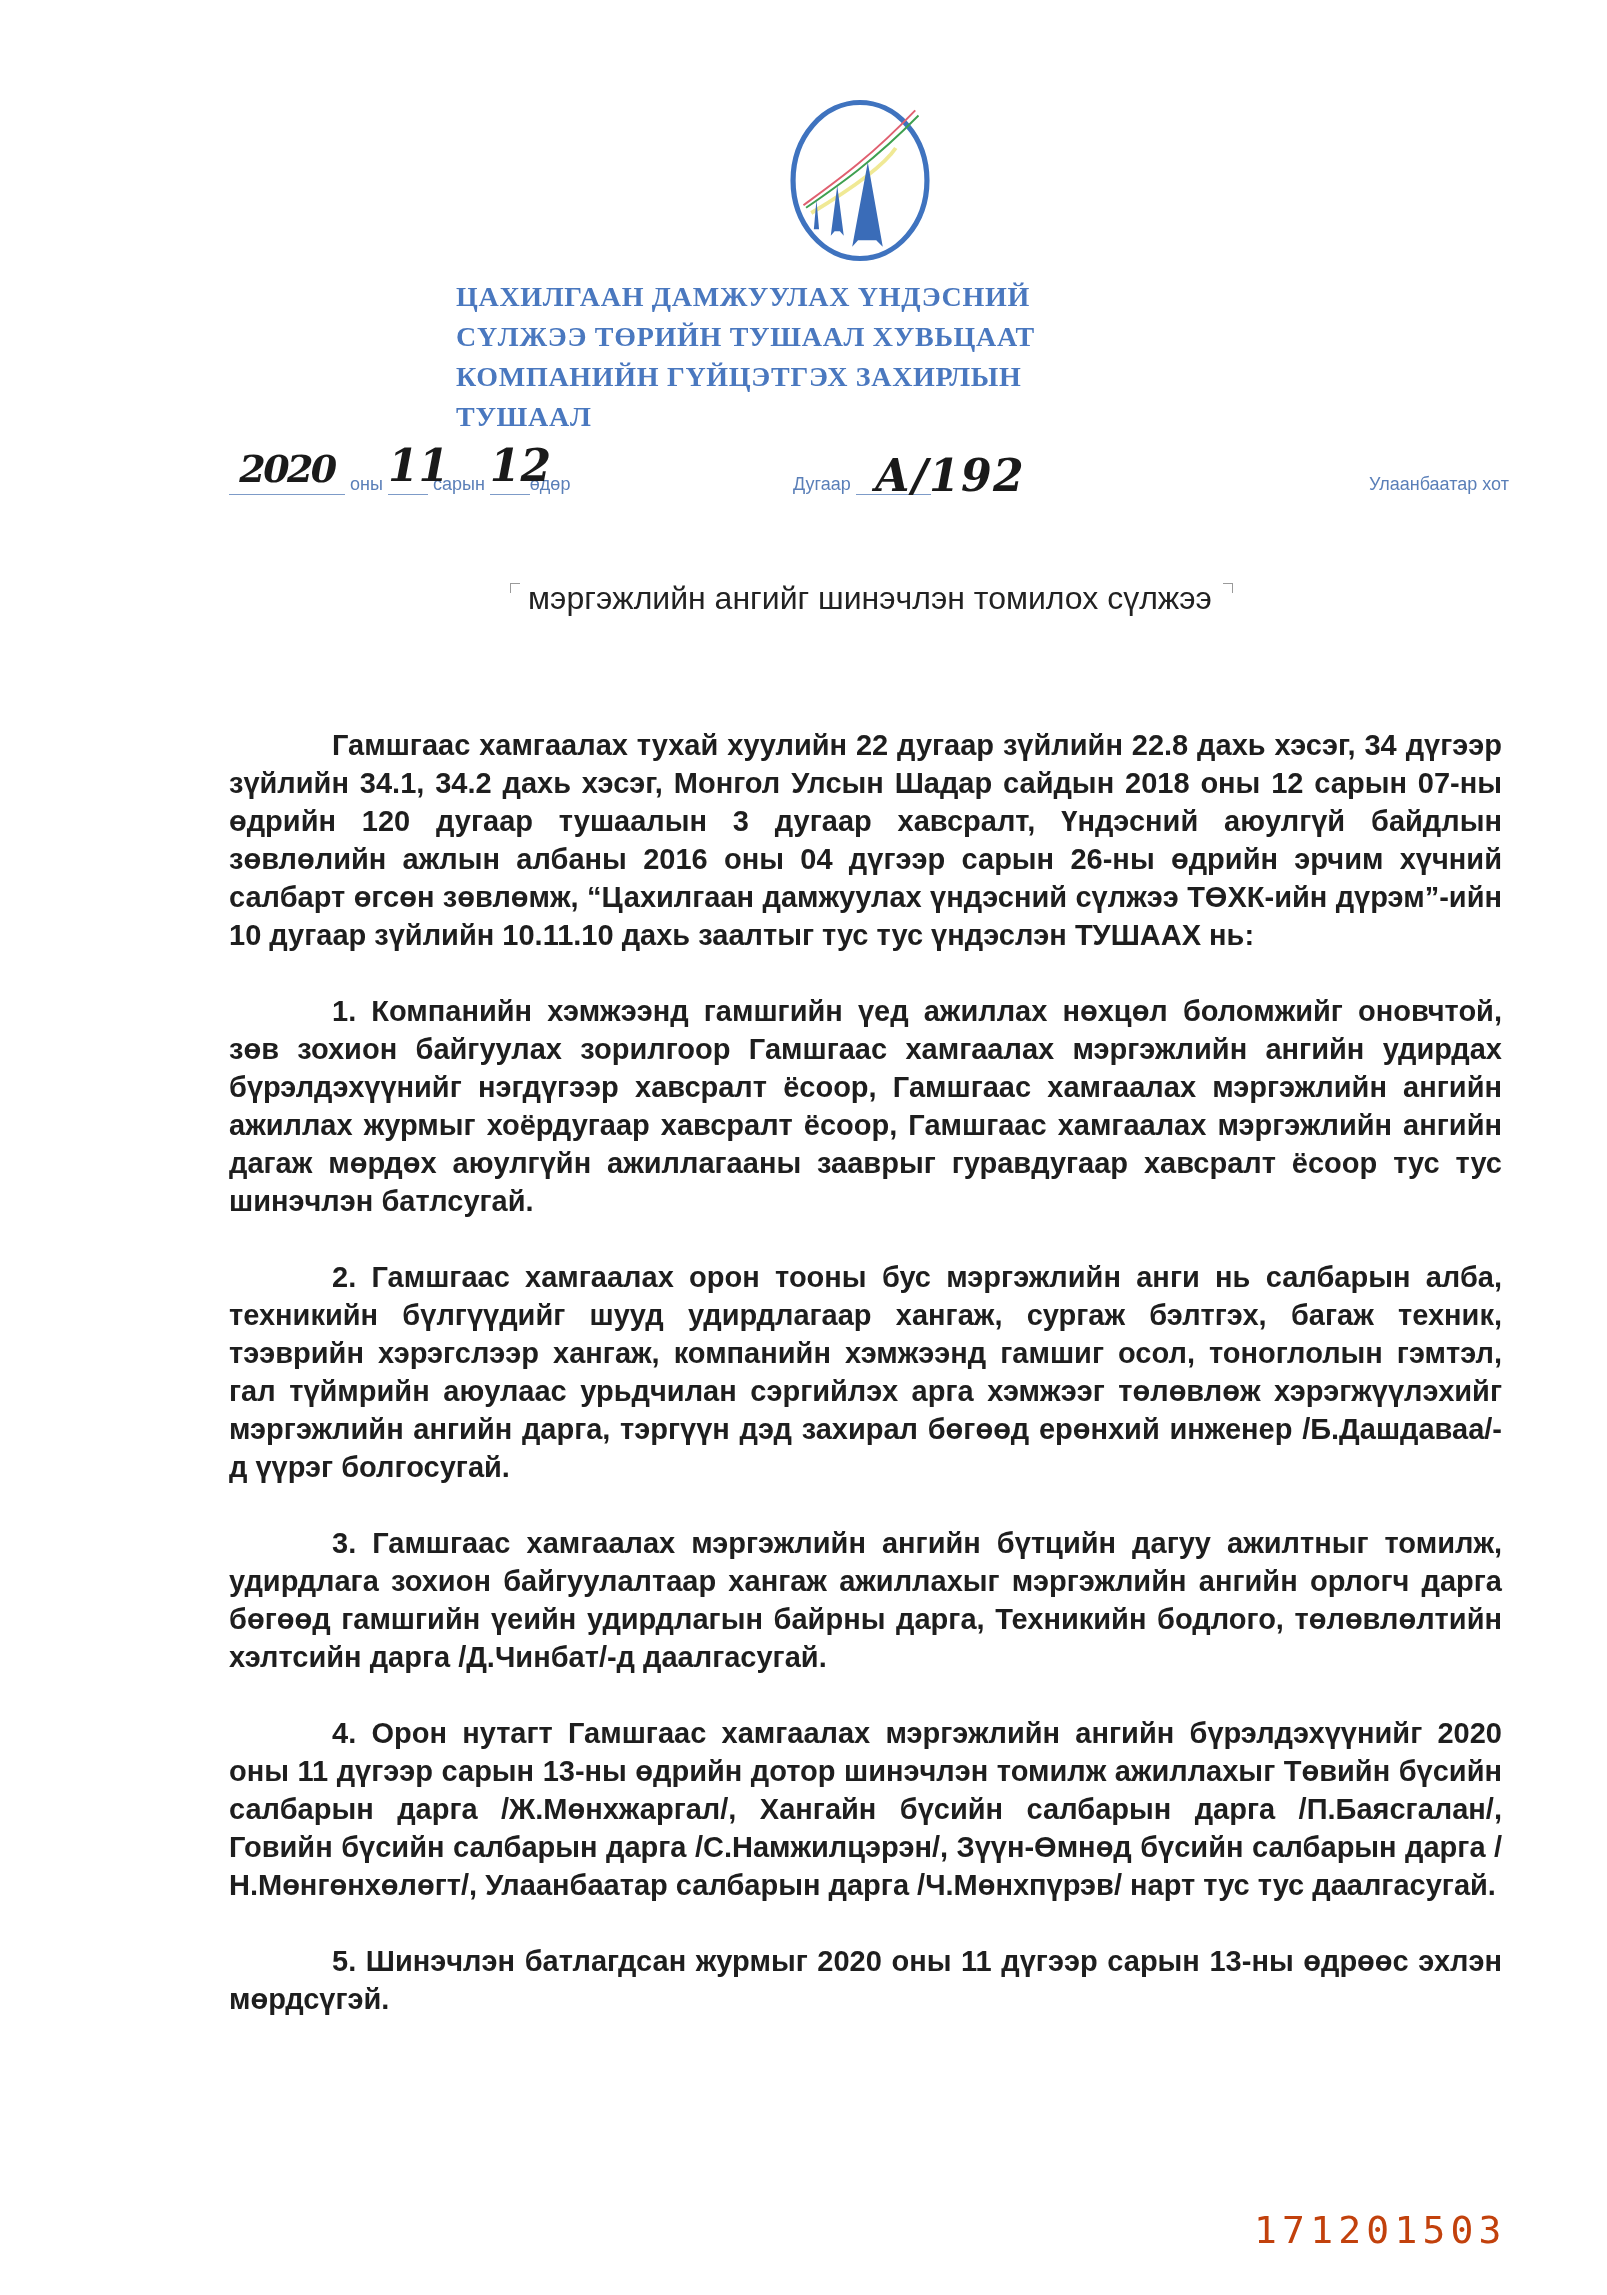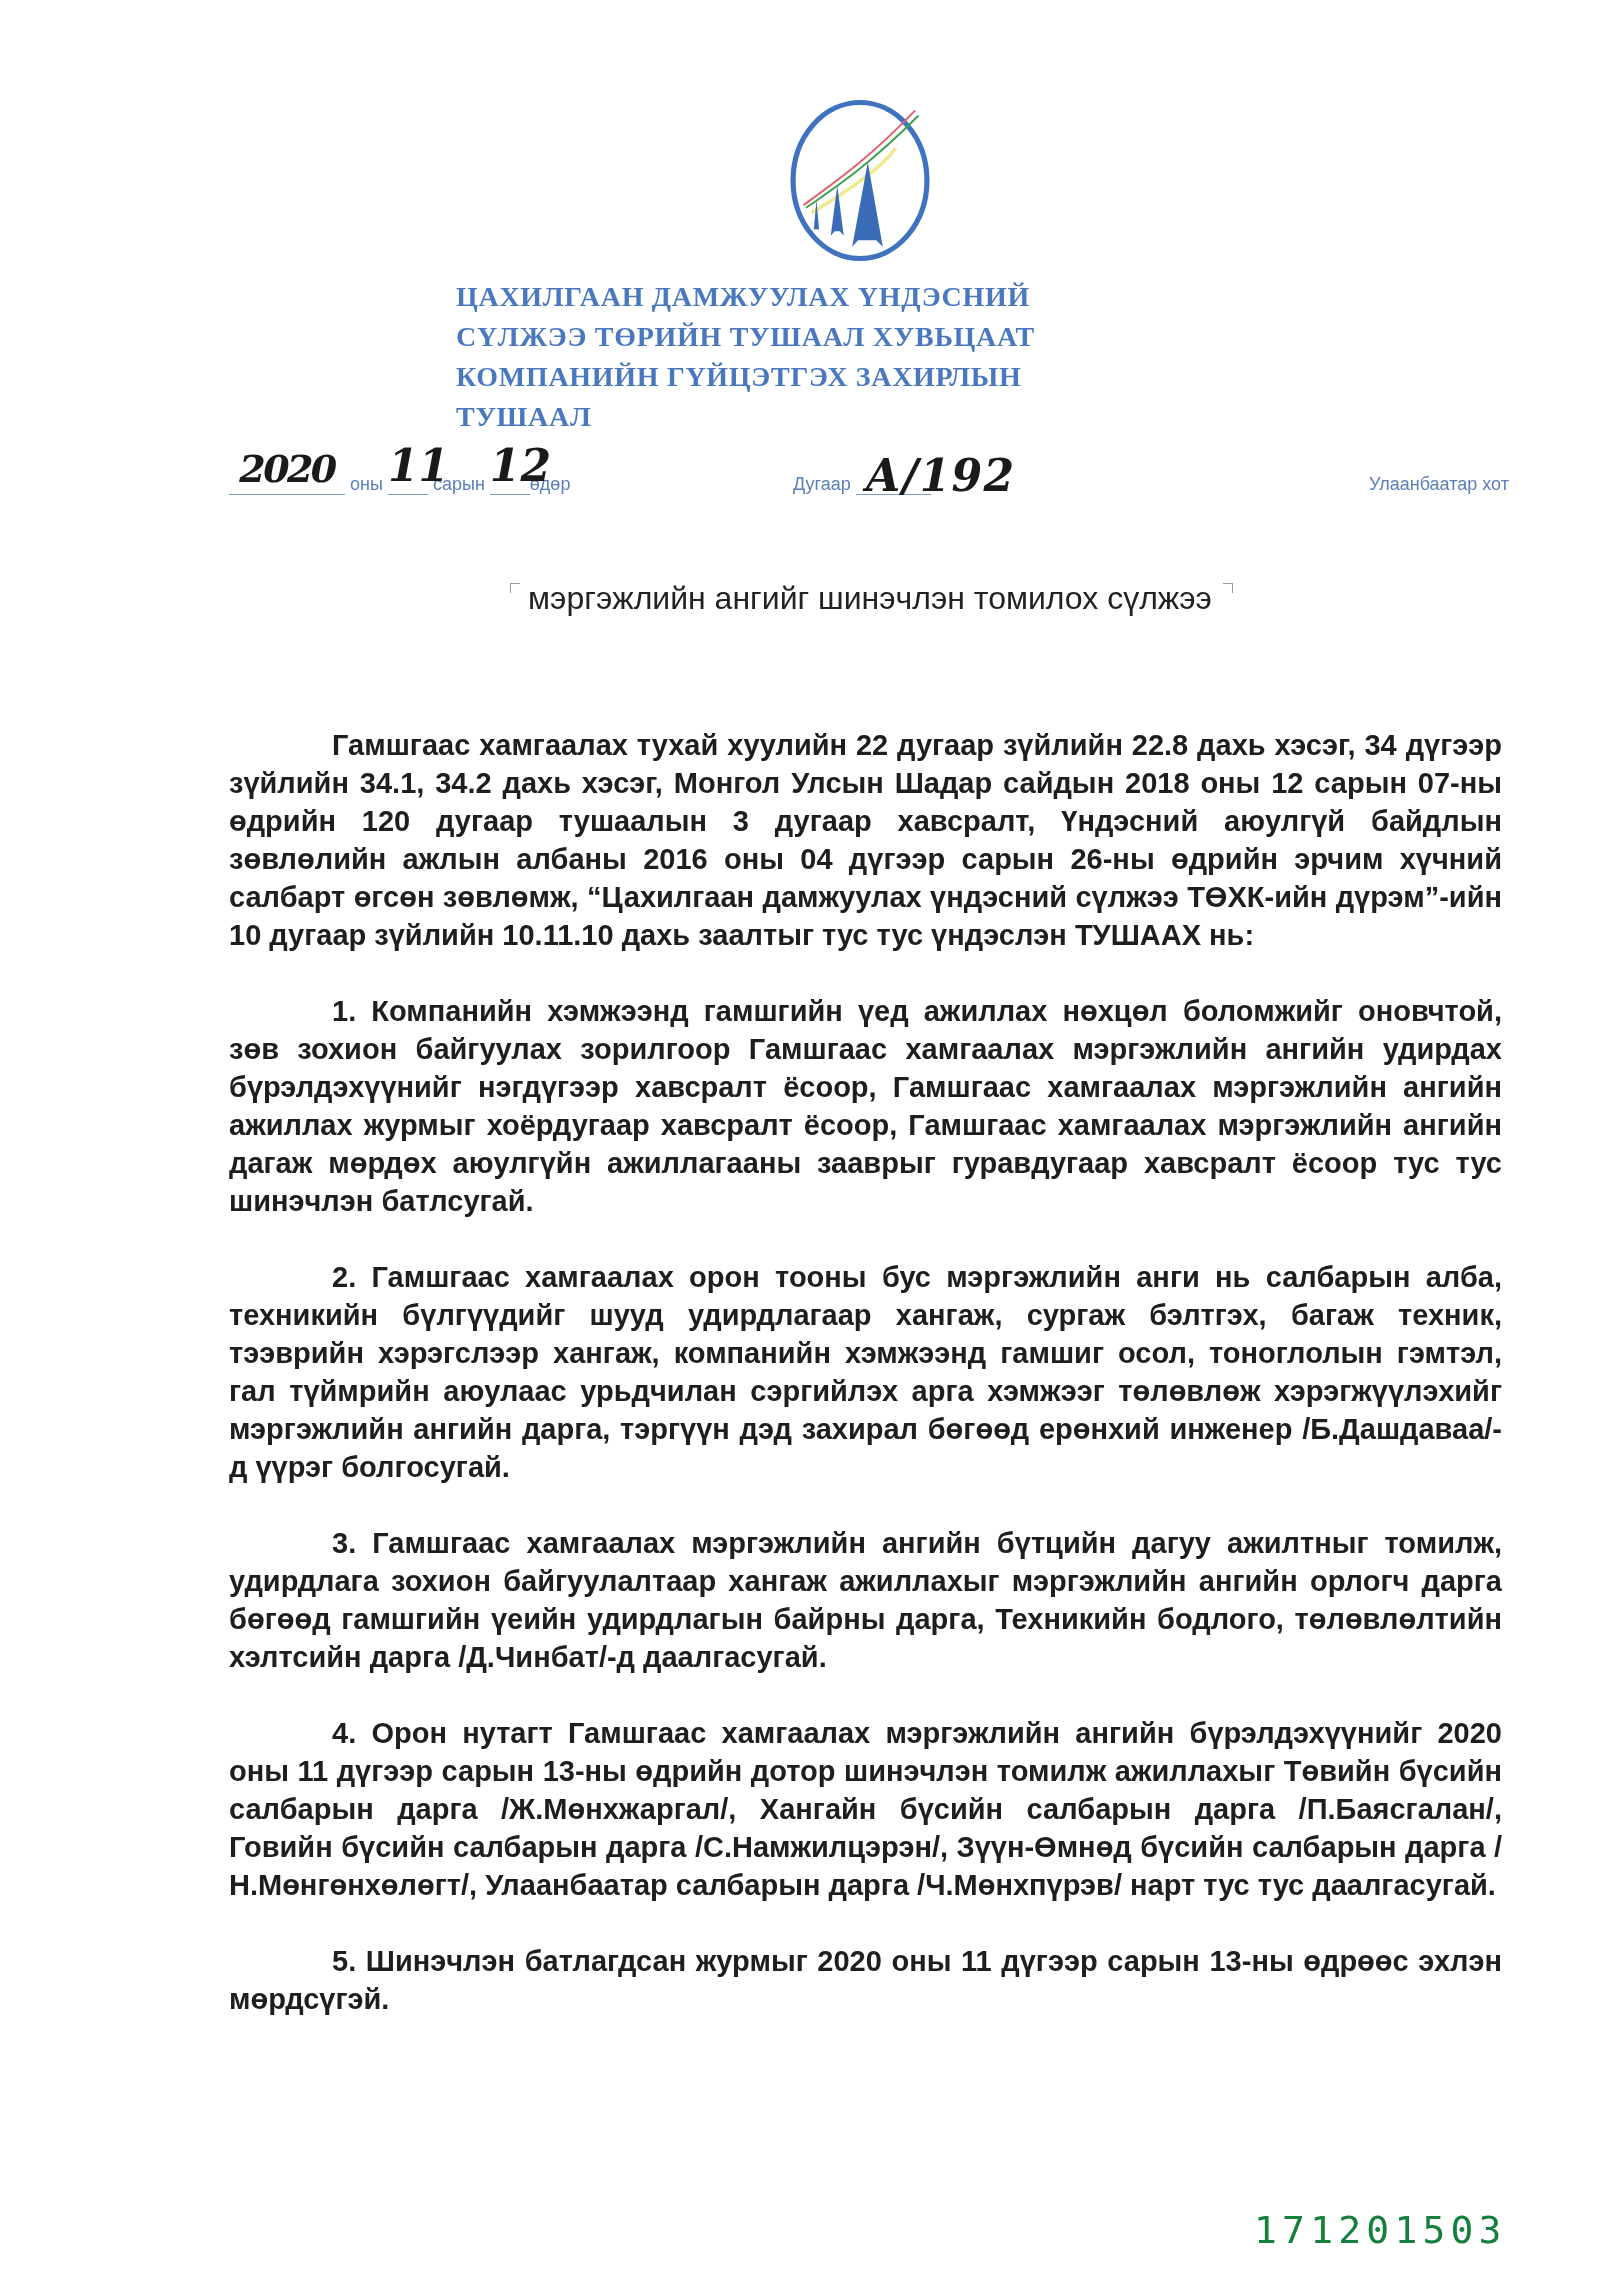--- a/index.html
+++ b/index.html
@@ -14,21 +14,21 @@
     .hand.year { font-size:38px; letter-spacing:-2.6px; }
     .hand.mo { font-size:44px; }
     .hand.num { font-size:44px; bottom:-6.5px; letter-spacing:1.3px; }
     .subject { position:absolute; left:515px; top:580px; width:710px; text-align:center; font-size:32px; line-height:37px; color:#222; }
     .corner { position:absolute; width:9px; height:9px; border-color:#9a9a9a; border-style:solid; border-width:0; }
     .corner.tl { left:-5.2px; top:2.6px; border-left-width:1.3px; border-top-width:1.3px; }
     .corner.tr { right:-7.8px; top:2.6px; border-right-width:1.3px; border-top-width:1.3px; }
     .body { position:absolute; left:229px; top:726px; width:1275px; font-size:29px; line-height:38px; color:#1e1e1e; text-align:justify; }
     .body p { margin:0 2px 38px 0; text-indent:103px;font-weight:bold; }
     .body p.intro { text-indent:103px; }
-    .stamp { position:absolute; left:1254px; top:2208px; font-family:"DejaVu Sans Mono", monospace; font-size:38px; color:#15803d; letter-spacing:5.2px; }
+    .stamp { position:absolute; left:1254px; top:2208px; font-family:"DejaVu Sans Mono", monospace; font-size:38px; color:#c2410c; letter-spacing:5.2px; }
   </style>
 </head>
 <body>
 
 <div class="logo">
   <svg width="150" height="169" viewBox="0 0 230 260">
     <ellipse cx="115" cy="130" rx="103" ry="120" fill="none" stroke="#3f73bf" stroke-width="8"></ellipse>
     <path d="M28 168 C 80 130, 130 95, 200 22" fill="none" stroke="#e06070" stroke-width="3"></path>
     <path d="M32 172 C 84 136, 136 100, 205 30" fill="none" stroke="#3fa050" stroke-width="3"></path>
     <path d="M40 180 C 90 150, 150 110, 170 80" fill="none" stroke="#ece47a" stroke-width="6" opacity="0.8"></path>
@@ -48,21 +48,21 @@
 <div class="meta-row">
   <div class="meta-item" style="left:229px;">
     <span class="blank" style="width:116px;"><span class="hand year">2020</span></span>
     <span>оны</span>
     <span class="blank" style="width:40px;"><span class="hand mo">11</span></span>
     <span>сарын</span>
     <span class="blank" style="width:40px;"><span class="hand mo">12</span></span><span>өдөр</span>
   </div>
   <div class="meta-item" style="left:793px;">
     <span>Дугаар</span>
-    <span class="blank" style="width:75px;"><span class="hand num" style="text-align:center;width:169px;">А/192</span></span>
+    <span class="blank" style="width:75px;"><span class="hand num" style="text-align:right;width:169px;">А/192</span></span>
   </div>
   <div class="meta-item" style="left:1332px;margin-left:37px;">Улаанбаатар хот</div>
 </div>
 
 <div class="subject">
   <span class="corner tl"></span>
   <span class="corner tr"></span>
   <div>мэргэжлийн ангийг шинэчлэн томилох сүлжээ</div>
 </div>
 

